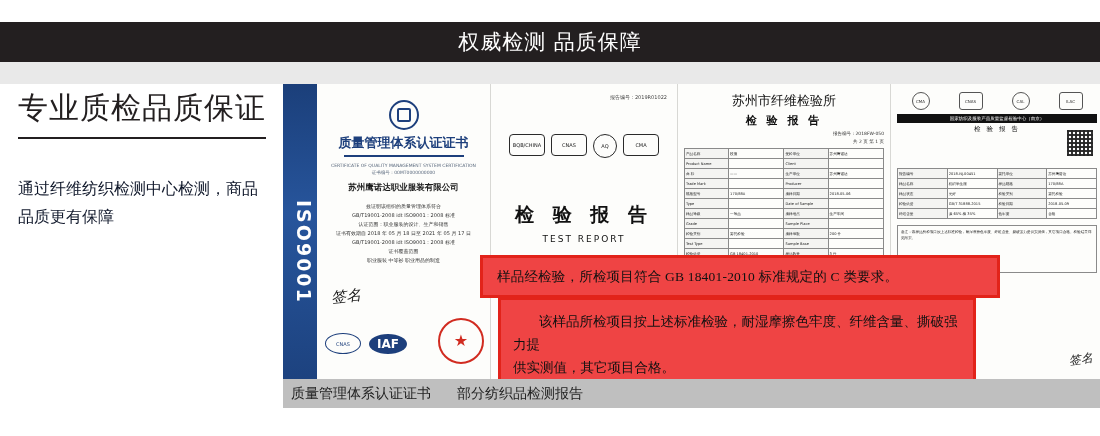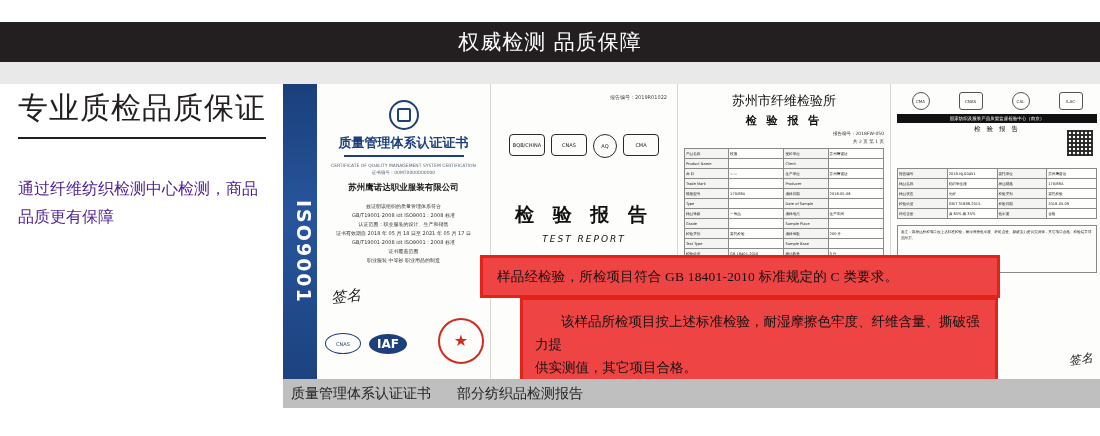--- a/index.html
+++ b/index.html
@@ -56,21 +56,21 @@
     white-space: nowrap;
   }
   .left-rule {
     width: 248px;
     height: 2px;
     background: #231f20;
     margin-top: 8px;
   }
   .left-desc {
     margin-top: 36px;
-    color: #4c1d95;
+    color: #0f172a;
     font-size: 16px;
     line-height: 28px;
     font-family: "DejaVu Sans", sans-serif;
     width: 240px;
   }
 
   
   .panel {
     position: absolute;
     left: 283px;
@@ -279,21 +279,20 @@
     color: #111;
     font-family: "DejaVu Sans", sans-serif;
   }
   .c2 .big-en {
     text-align: center;
     margin-top: 6px;
     font-size: 9px;
     letter-spacing: 2px;
     color: #111;
     font-family: "DejaVu Sans", sans-serif;
-    font-style: italic;
   }
 
   
   .c3 .body { position:absolute; inset:0; padding: 8px 6px; box-sizing:border-box; }
   .c3 .org {
     text-align: center;
     font-size: 13px;
     color: #111;
     font-family: "DejaVu Sans", sans-serif;
   }
@@ -435,21 +434,21 @@
     top: 255px;
     width: 520px;
     height: 43px;
     display: flex;
     align-items: center;
     padding: 0 14px;
     font-size: 13.5px;
     letter-spacing: 0.2px;
   }
   .callout-2 {
-    left: 520px;
+    left: 498px;
     top: 297px;
     width: 478px;
     height: 85px;
     padding: 10px 12px 0 12px;
     font-size: 13.5px;
     line-height: 23px;
   }
   .callout-2 .indent { text-indent: 26px; }
 
   

